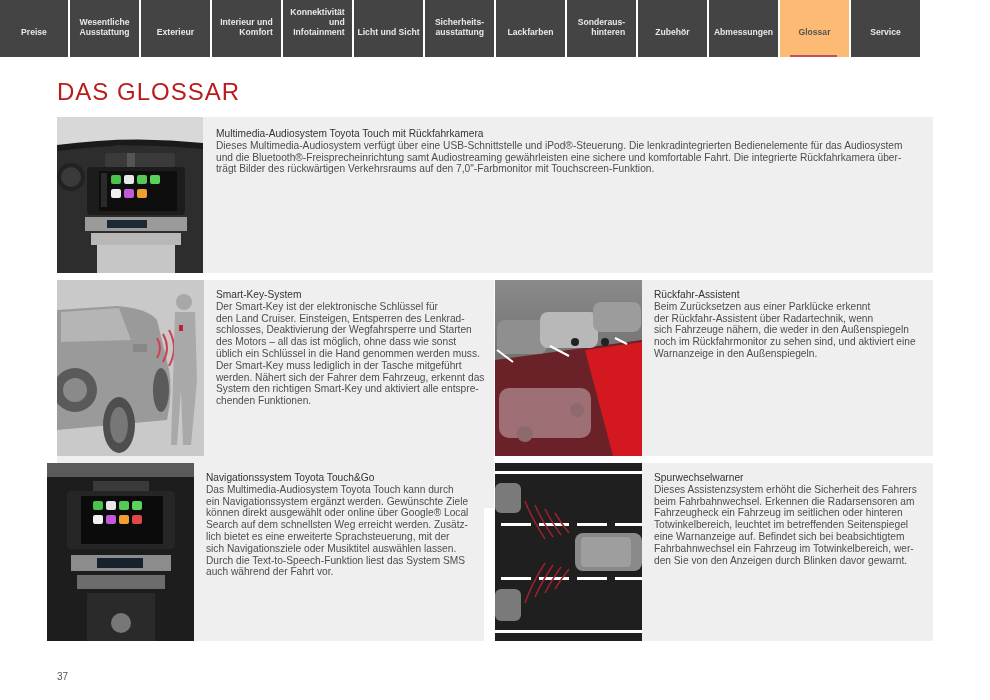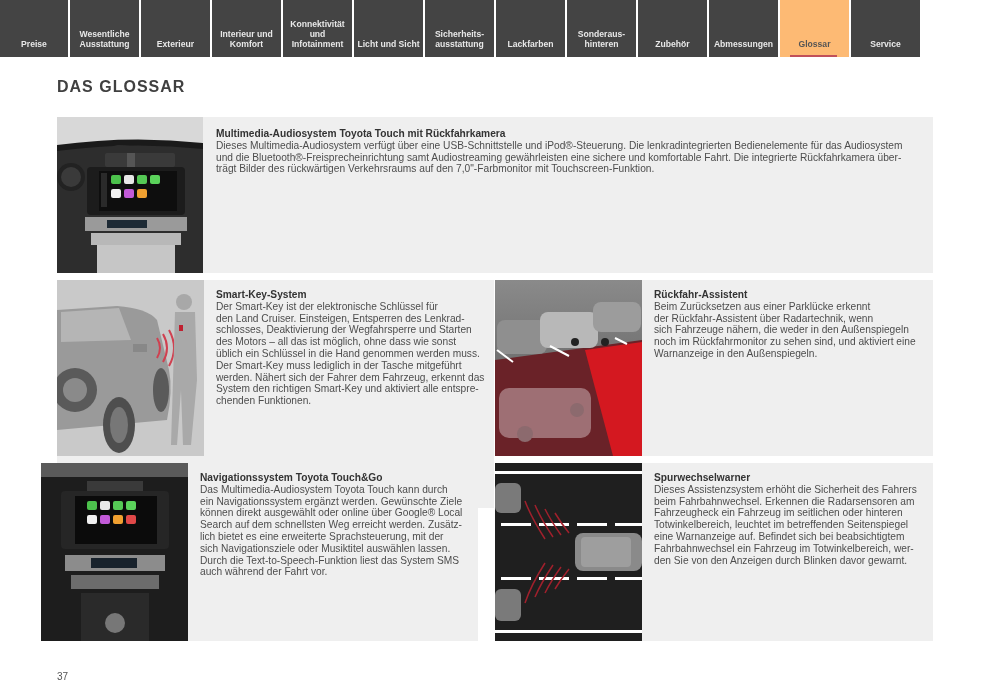--- a/index.html
+++ b/index.html
@@ -1,32 +1,32 @@
 <!DOCTYPE html>
 <html><head>
 <meta charset="utf-8">
 <style>
   * { box-sizing: border-box; margin: 0; padding: 0; }
   html, body { width: 990px; height: 700px; background: #ffffff; overflow: hidden; }
   body { font-family: "Liberation Sans", "DejaVu Sans", sans-serif; color: #4a4a4a; position: relative; }
 
   .nav { position: absolute; left: 0; top: 0; width: 990px; height: 57px; display: flex; background: #ffffff; }
-  .tab { height: 57px; background: #444444; color: #e8e8e8; font-size: 8.6px; font-weight: bold; text-align: center;
-         display: flex; align-items: flex-end; justify-content: center; padding-bottom: 8px; line-height: 10px;
+  .tab { height: 57px; background: #444444; color: #e8e8e8; font-size: 8.6px; font-weight: bold; text-align: right;
+         display: flex; align-items: flex-end; justify-content: center; padding-bottom: 20px; line-height: 10px;
          border-right: 2px solid #ffffff; cursor: pointer; white-space: pre-line; }
   .tab:last-child { border-right: none; }
   .tab.active { background: #fdba74; color: #555555; position: relative; }
   .tab.active .underline { position: absolute; left: 10px; right: 12px; bottom: 0; height: 2px; background: #c0505a; }
 
-  .page-title { position: absolute; left: 57px; top: 78px; font-size: 16px; letter-spacing: 1px; color: #404040; font-weight: bold; }
+  .page-title { position: absolute; left: 57px; top: 78px; font-size: 24px; letter-spacing: 1px; color: #b91c1c; font-weight: normal; }
 
   .card { position: absolute; background: #efefef; }
   .card .img { position: absolute; left: 0; top: 0; bottom: 0; overflow: hidden; }
   .card .txt { position: absolute; font-size: 10.2px; line-height: 11.8px; color: #4d4d4d; }
-  .card .txt .h { font-weight: bold; color: #333333; display: block; }
+  .card .txt .h { font-weight: normal; color: #333333; display: block; }
   .card .txt .b { display: block; white-space: pre-line; }
 
   .page-num { position: absolute; left: 57px; top: 671px; font-size: 10px; color: #555; }
 </style>
 </head>
 <body>
 
 <div class="nav">
   <div class="tab" style="width:70px"><span>Preise</span></div>
   <div class="tab" style="width:71px"><span>Wesentliche
@@ -147,21 +147,21 @@
   <div class="txt" style="left:159px; top:9px; width:275px;">
     <span class="h">Rückfahr-Assistent</span>
     <span class="b">Beim Zurücksetzen aus einer Parklücke erkennt
 der Rückfahr-Assistent über Radartechnik, wenn
 sich Fahrzeuge nähern, die weder in den Außenspiegeln
 noch im Rückfahrmonitor zu sehen sind, und aktiviert eine
 Warnanzeige in den Außenspiegeln.</span>
   </div>
 </div>
 
-<div class="card" style="left:41px; top:463px; width:437px; height:178px;">
+<div class="card" style="left:47px; top:463px; width:437px; height:178px;">
   <div class="img" style="width:147px;">
     <svg width="147" height="178" viewBox="0 0 147 178">
       <rect width="147" height="178" fill="#1d1d1d"></rect>
       <rect x="0" y="0" width="147" height="14" fill="#5a5a5a"></rect>
       <rect x="46" y="18" width="56" height="10" fill="#3a3a3a"></rect>
       <rect x="20" y="28" width="108" height="58" rx="4" fill="#262626"></rect>
       <rect x="34" y="33" width="82" height="48" fill="#0b0b0b"></rect>
       <rect x="46" y="38" width="10" height="9" rx="2" fill="#4cc24c"></rect>
       <rect x="59" y="38" width="10" height="9" rx="2" fill="#e8e8e8"></rect>
       <rect x="72" y="38" width="10" height="9" rx="2" fill="#55c855"></rect>

